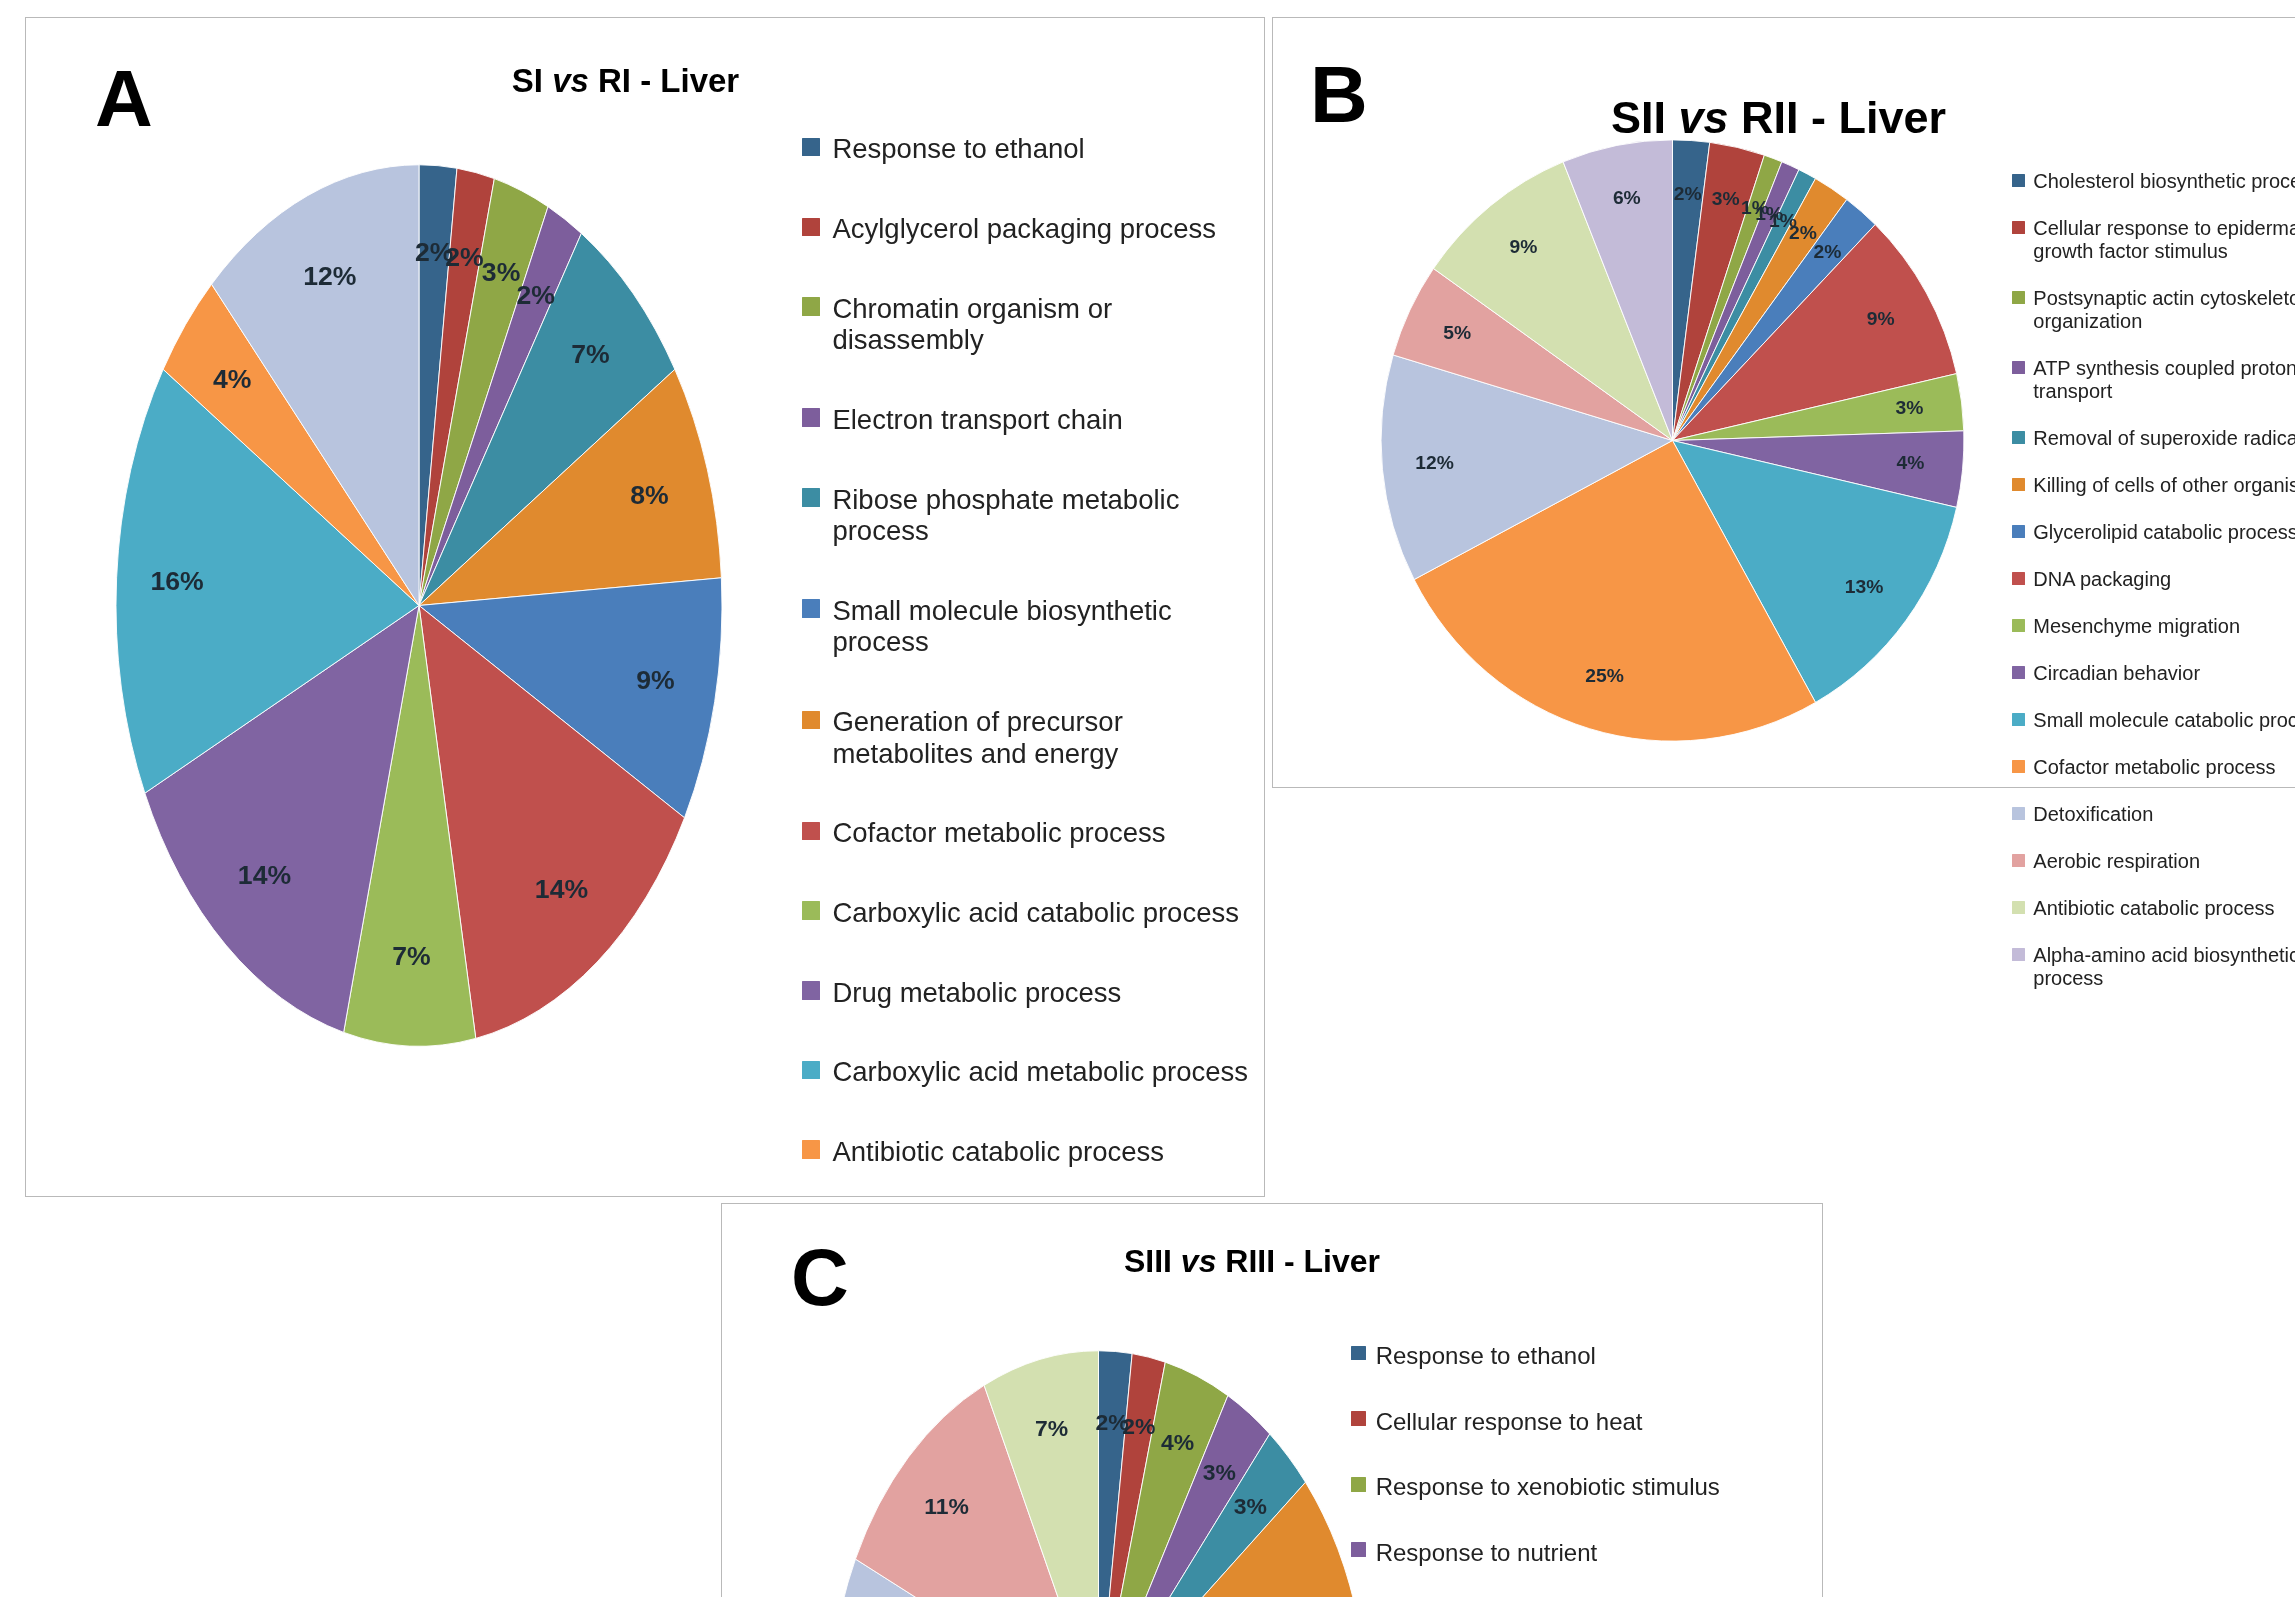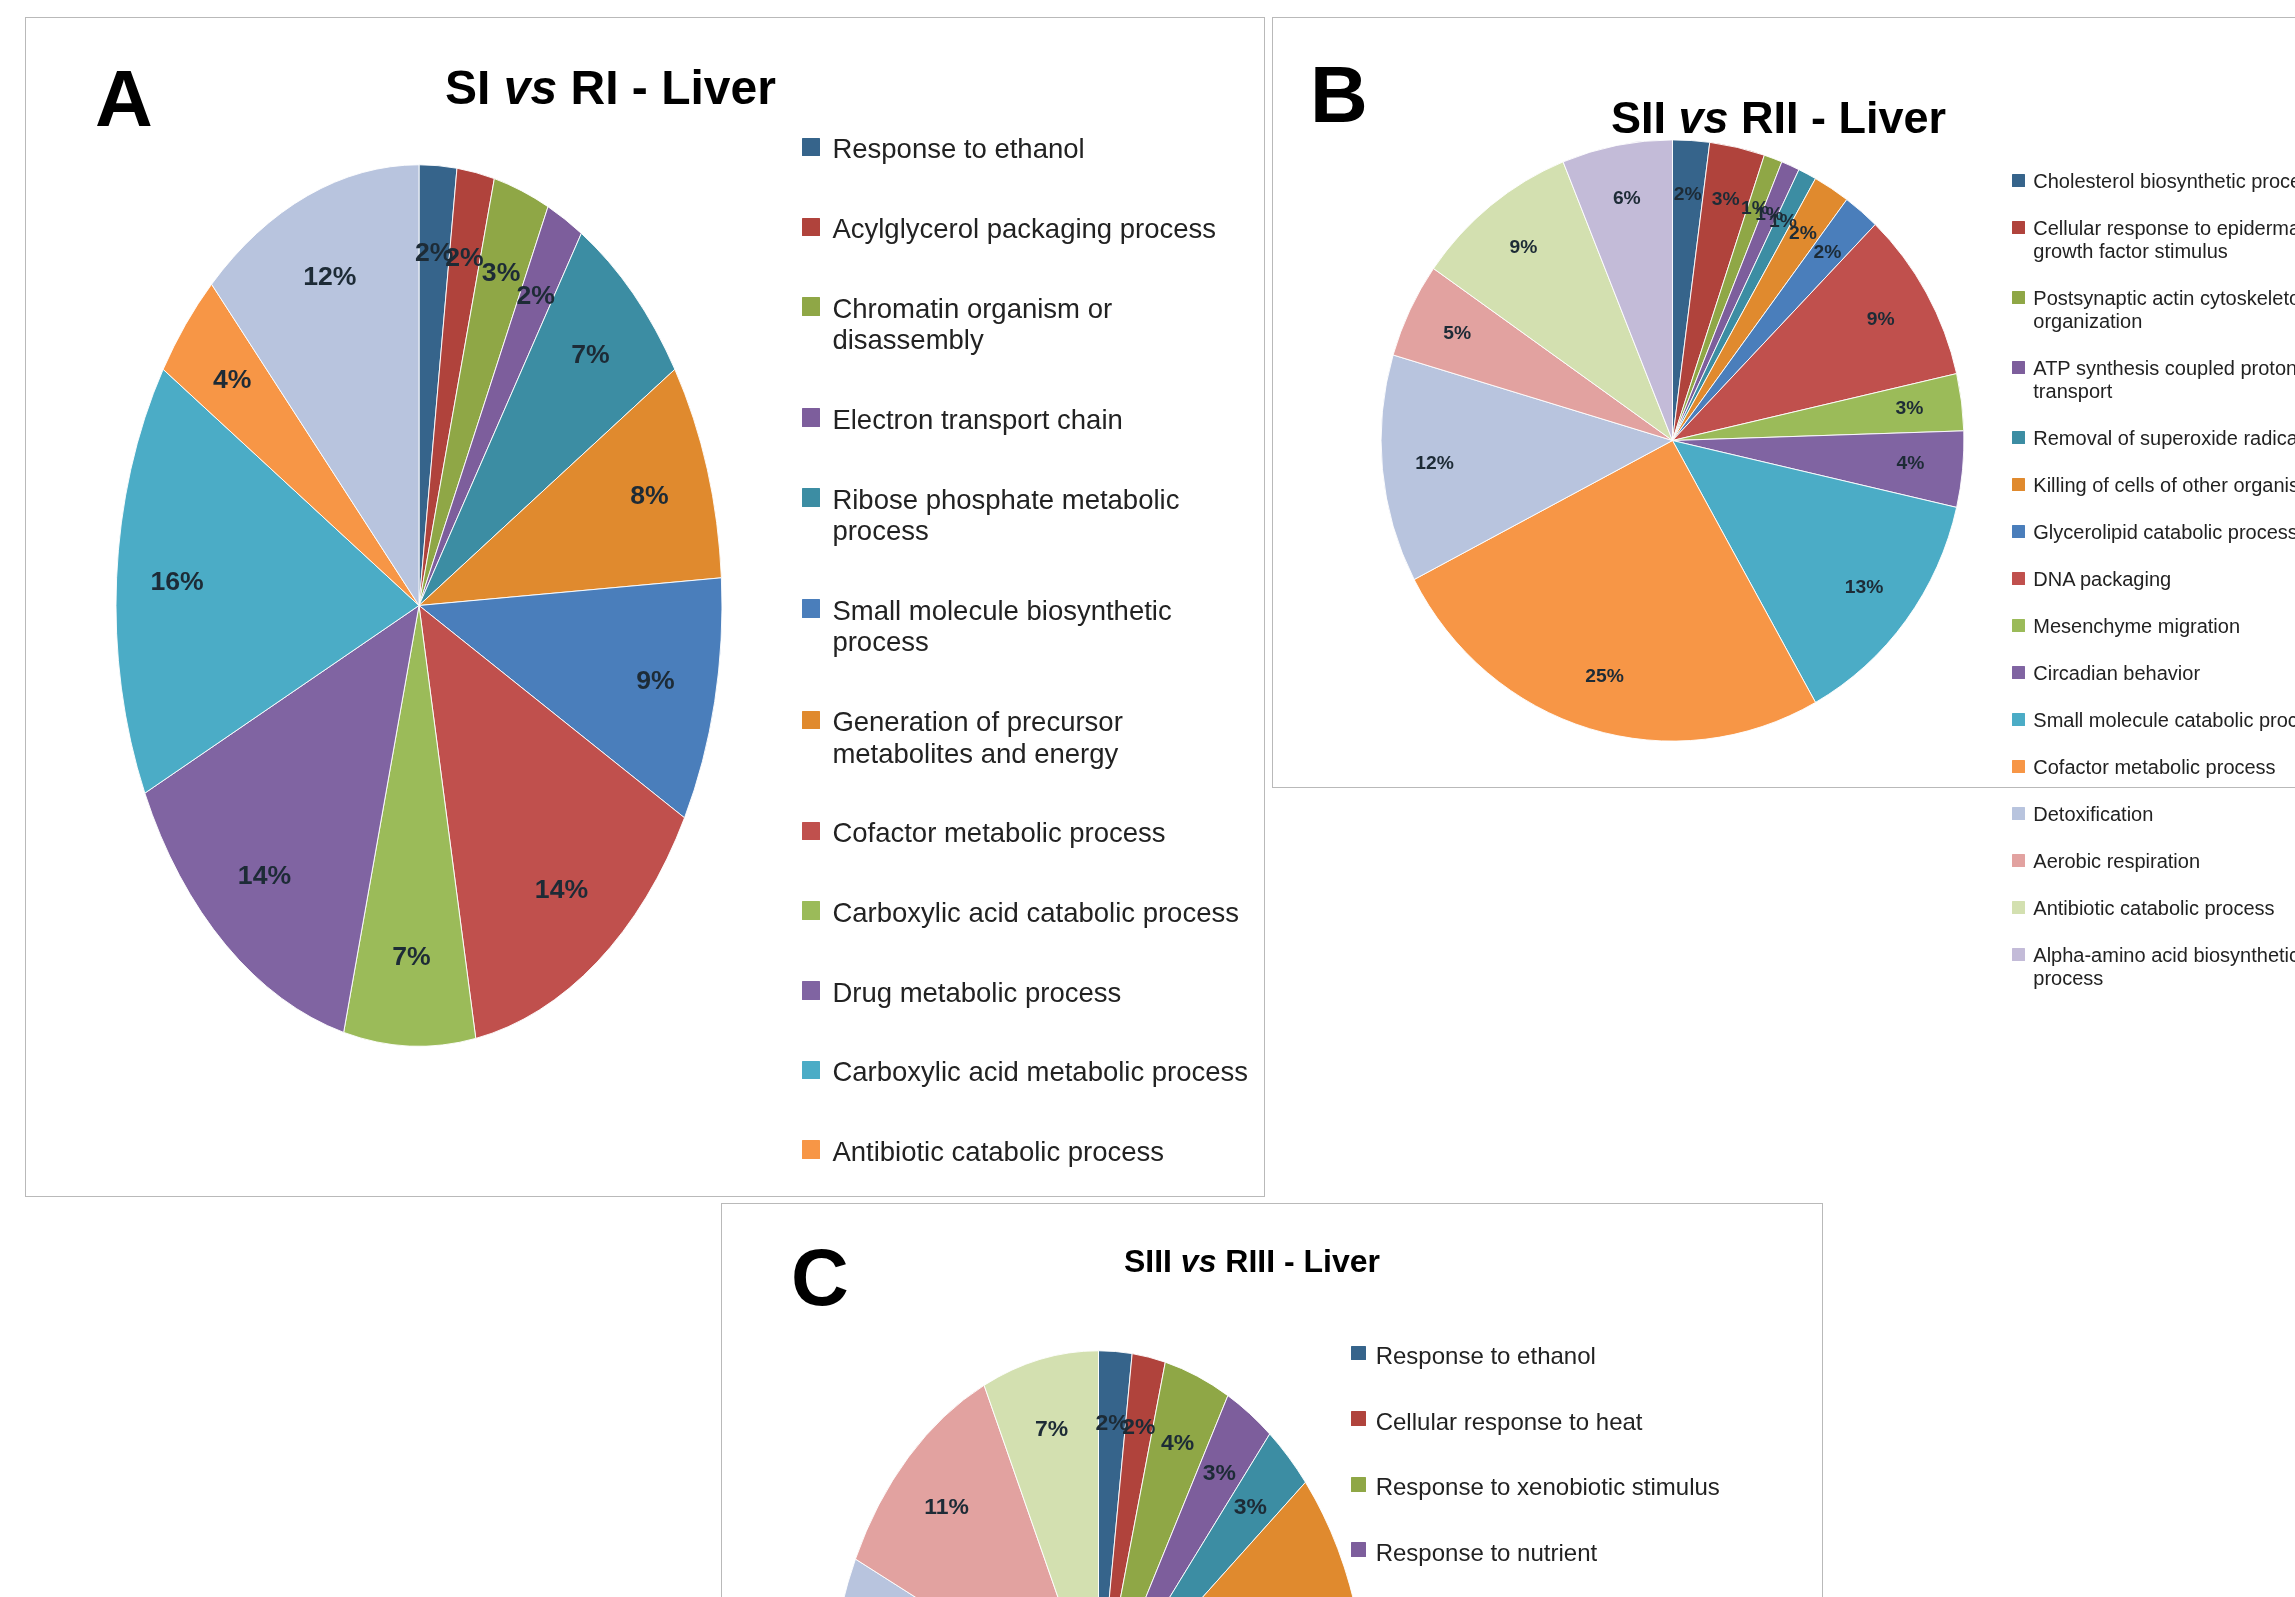--- a/index.html
+++ b/index.html
@@ -65,21 +65,21 @@
     flex: 0 0 auto;
     border-radius: 0.5px;
   }
   .legend-text {
     color: #222;
     line-height: 1.15;
   }
 
   
   #panel-a .panel-letter { left: 69px; top: 41px;  font-size: 80px; }
-  #panel-a .panel-title  { left: 240px; top: 46px; width: 689px; font-size: 48px; }
+  #panel-a .panel-title  { left: 255px; top: 46px; width: 689px; font-size: 33px; }
   #panel-a .pie-wrap     { left: 83px; top: 133px; }
   #panel-a .legend       { left: 776px; top: 115px; width: 459px; gap: 48px; }
   #panel-a .swatch       { width: 18.4px; height: 18.4px; margin-right: 12px; margin-top: 4.6px; }
   #panel-a .legend-text  { font-size: 27.5px; }
 
   
   #panel-b .panel-letter { left: 37px;  top: 37px;  font-size: 80px; }
   #panel-b .panel-title  { left: 184px; top: 44px;  width: 643px; font-size: 45px; margin-top: 33px; }
   #panel-b .pie-wrap     { left: 101px; top: 115px; }
   #panel-b .legend       { left: 739px; top: 152px; width: 349px; gap: 24px; }

